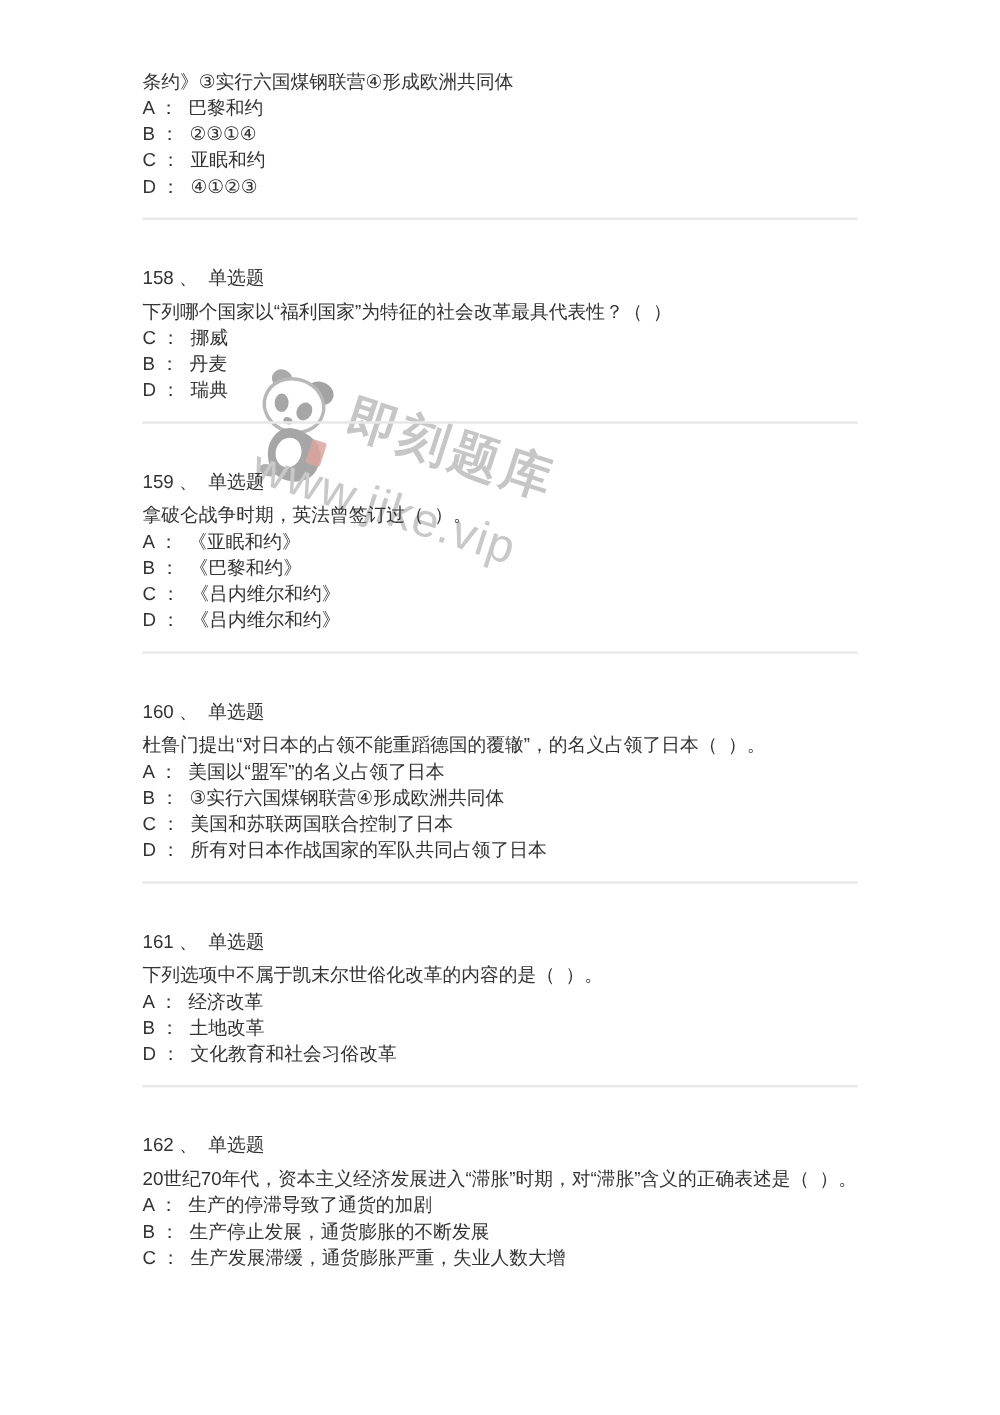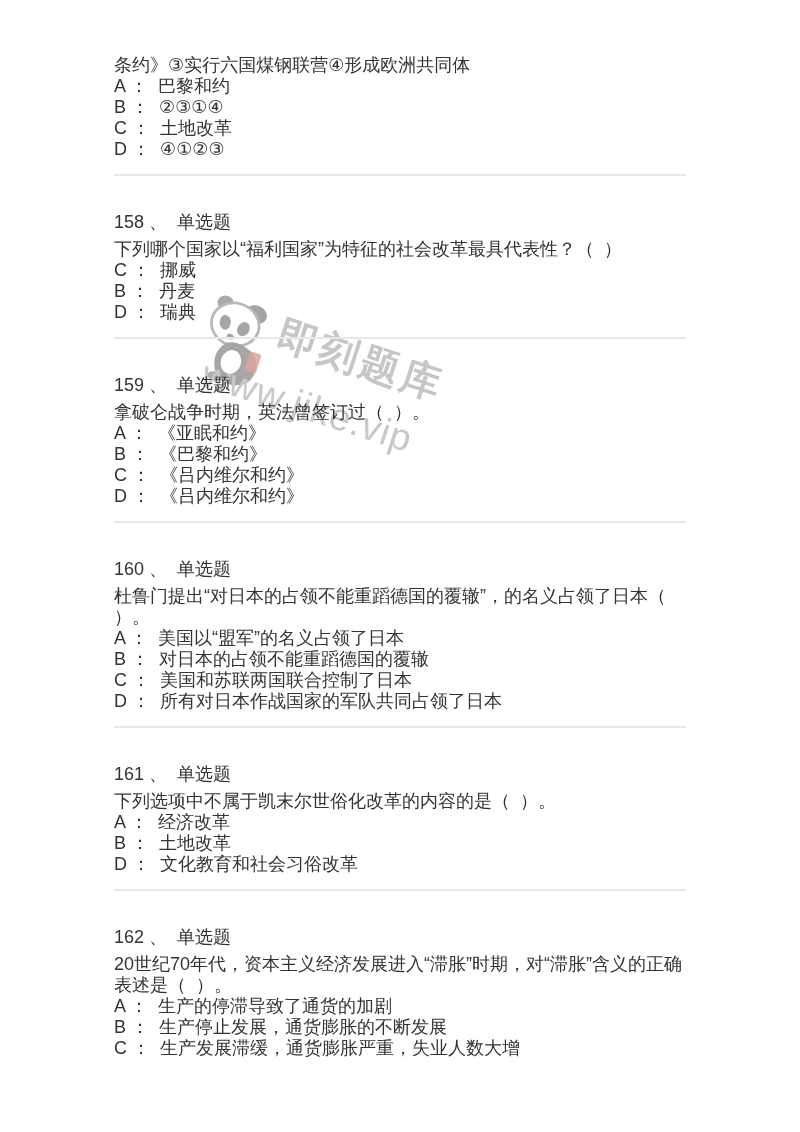--- a/index.html
+++ b/index.html
@@ -7,21 +7,21 @@
     width:800px; height:1132px;
     background:#ffffff;
     font-family:"Liberation Sans","DejaVu Sans",sans-serif;
     color:#333333;
     position:relative;
     overflow:hidden;
   }
   .content {
     position:relative; z-index:1;
     padding:55px 114px 0 114px;
-    font-size:18px; line-height:21px;
+    font-size:15px; line-height:21px;
   }
   .q-header { margin-bottom:6px; white-space:pre-wrap; }
   .q-text   { white-space:pre-wrap; }
   .opt      { white-space:pre-wrap; }
   .divider  { height:2px; background:#e8e8e8; margin:14px 0 36px 0; }
 
   
   .watermark {
     position:absolute; left:215px; top:285px;
     width:330px; height:180px;
@@ -56,21 +56,21 @@
   <div class="wm-brand">即刻题库</div>
   <div class="wm-url">www.jike.vip</div>
 </div>
 
 <div class="content">
 
   <section class="q">
     <div class="q-text">条约》③实行六国煤钢联营④形成欧洲共同体</div>
     <div class="opt">A ：  巴黎和约</div>
     <div class="opt">B ：  ②③①④</div>
-    <div class="opt">C ：  土地改革</div>
+    <div class="opt">C ：  亚眠和约</div>
     <div class="opt">D ：  ④①②③</div>
   </section>
 
   <div class="divider"></div>
 
   <section class="q">
     <div class="q-header">158 、  单选题</div>
     <div class="q-text">下列哪个国家以“福利国家”为特征的社会改革最具代表性？（  ）</div>
     <div class="opt">C ：  挪威</div>
     <div class="opt">B ：  丹麦</div>
@@ -87,21 +87,21 @@
     <div class="opt">C ：  《吕内维尔和约》</div>
     <div class="opt">D ：  《吕内维尔和约》</div>
   </section>
 
   <div class="divider"></div>
 
   <section class="q">
     <div class="q-header">160 、  单选题</div>
     <div class="q-text">杜鲁门提出“对日本的占领不能重蹈德国的覆辙”，的名义占领了日本（  ）。</div>
     <div class="opt">A ：  美国以“盟军”的名义占领了日本</div>
-    <div class="opt">B ：  对日本的占领不能重蹈德国的覆辙</div>
+    <div class="opt">B ：  ③实行六国煤钢联营④形成欧洲共同体</div>
     <div class="opt">C ：  美国和苏联两国联合控制了日本</div>
     <div class="opt">D ：  所有对日本作战国家的军队共同占领了日本</div>
   </section>
 
   <div class="divider"></div>
 
   <section class="q">
     <div class="q-header">161 、  单选题</div>
     <div class="q-text">下列选项中不属于凯末尔世俗化改革的内容的是（  ）。</div>
     <div class="opt">A ：  经济改革</div>

